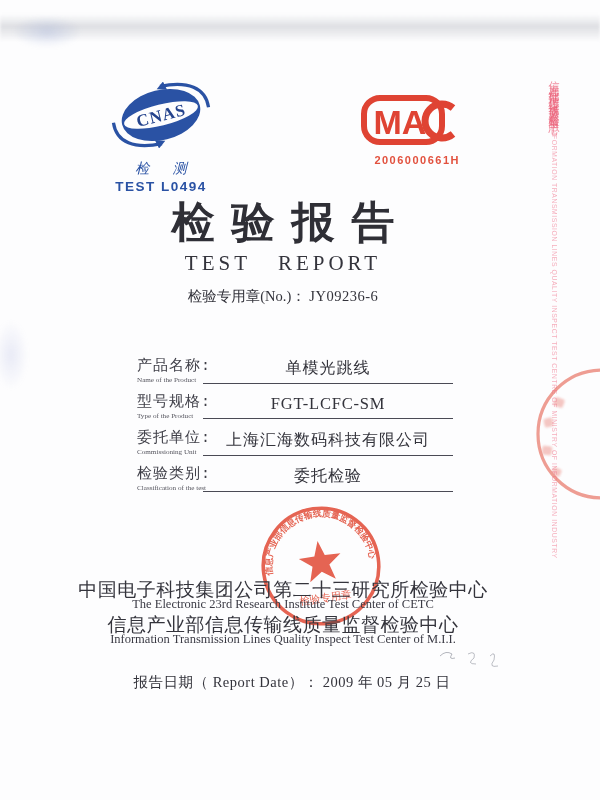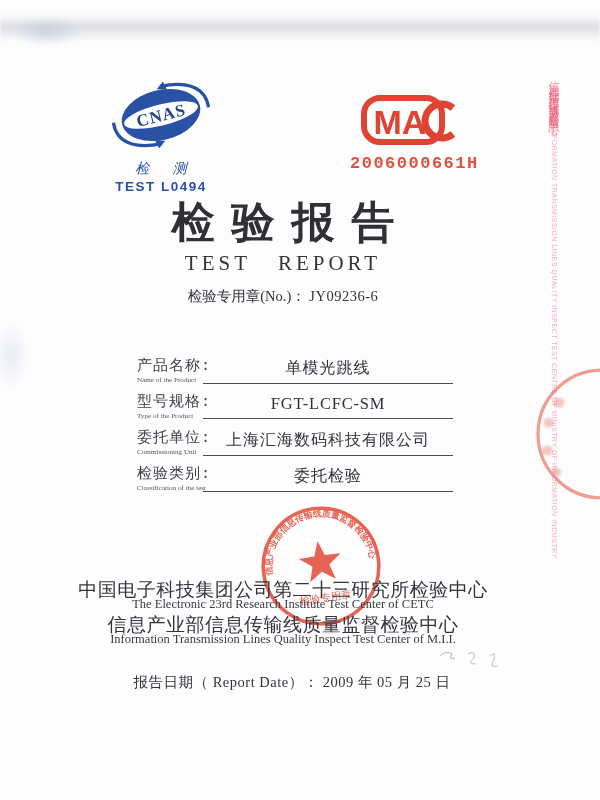--- a/index.html
+++ b/index.html
@@ -18,22 +18,22 @@
 
   
   .cnas { position:absolute; left:96px; top:82px; width:130px; text-align:center; }
   .cnas svg { display:block; margin:0 auto; }
   .cnas-cn { color:#2a52a4; font-size:14px; letter-spacing:10px; margin-top:12px; padding-left:10px;font-style:italic; }
   .cnas-code { color:#2a52a4; font-size:13.5px; font-weight:bold; letter-spacing:1.5px;
     font-family:"Liberation Sans","DejaVu Sans",sans-serif; margin-top:1px; }
 
   
   .cma { position:absolute; left:350px; top:94px; width:110px; text-align:right; }
-  .cma-number { color:#e2513e; font-size:17px; font-weight:bold; letter-spacing:1.5px; margin-top:4px;
-    font-family:Liberation Mono, monospace; }
+  .cma-number { color:#e2513e; font-size:11px; font-weight:bold; letter-spacing:1.5px; margin-top:4px;
+    font-family:Liberation Sans, sans-serif; }
   .doc-title { position:absolute; top:194px; width:566px; text-align:center;
     font-size:43px; font-weight:bold; color:#2f2f36; letter-spacing:17px; text-indent:17px; }
   .doc-subtitle { position:absolute; top:251px; width:566px; text-align:center;
     font-size:21px; color:#34343c; letter-spacing:4px; word-spacing:18px; }
   .report-no { position:absolute; top:287px; width:566px; text-align:center; font-size:14.5px; color:#33333b; }
   .report-no .val { letter-spacing:0.5px;margin-top:38px; }
 
   
   .field-label { position:absolute; left:137px; width:90px; color:#3f3f48; }
   .field-label .cn { font-size:15px; letter-spacing:1px; white-space:nowrap;font-family:Liberation Mono, monospace; }

